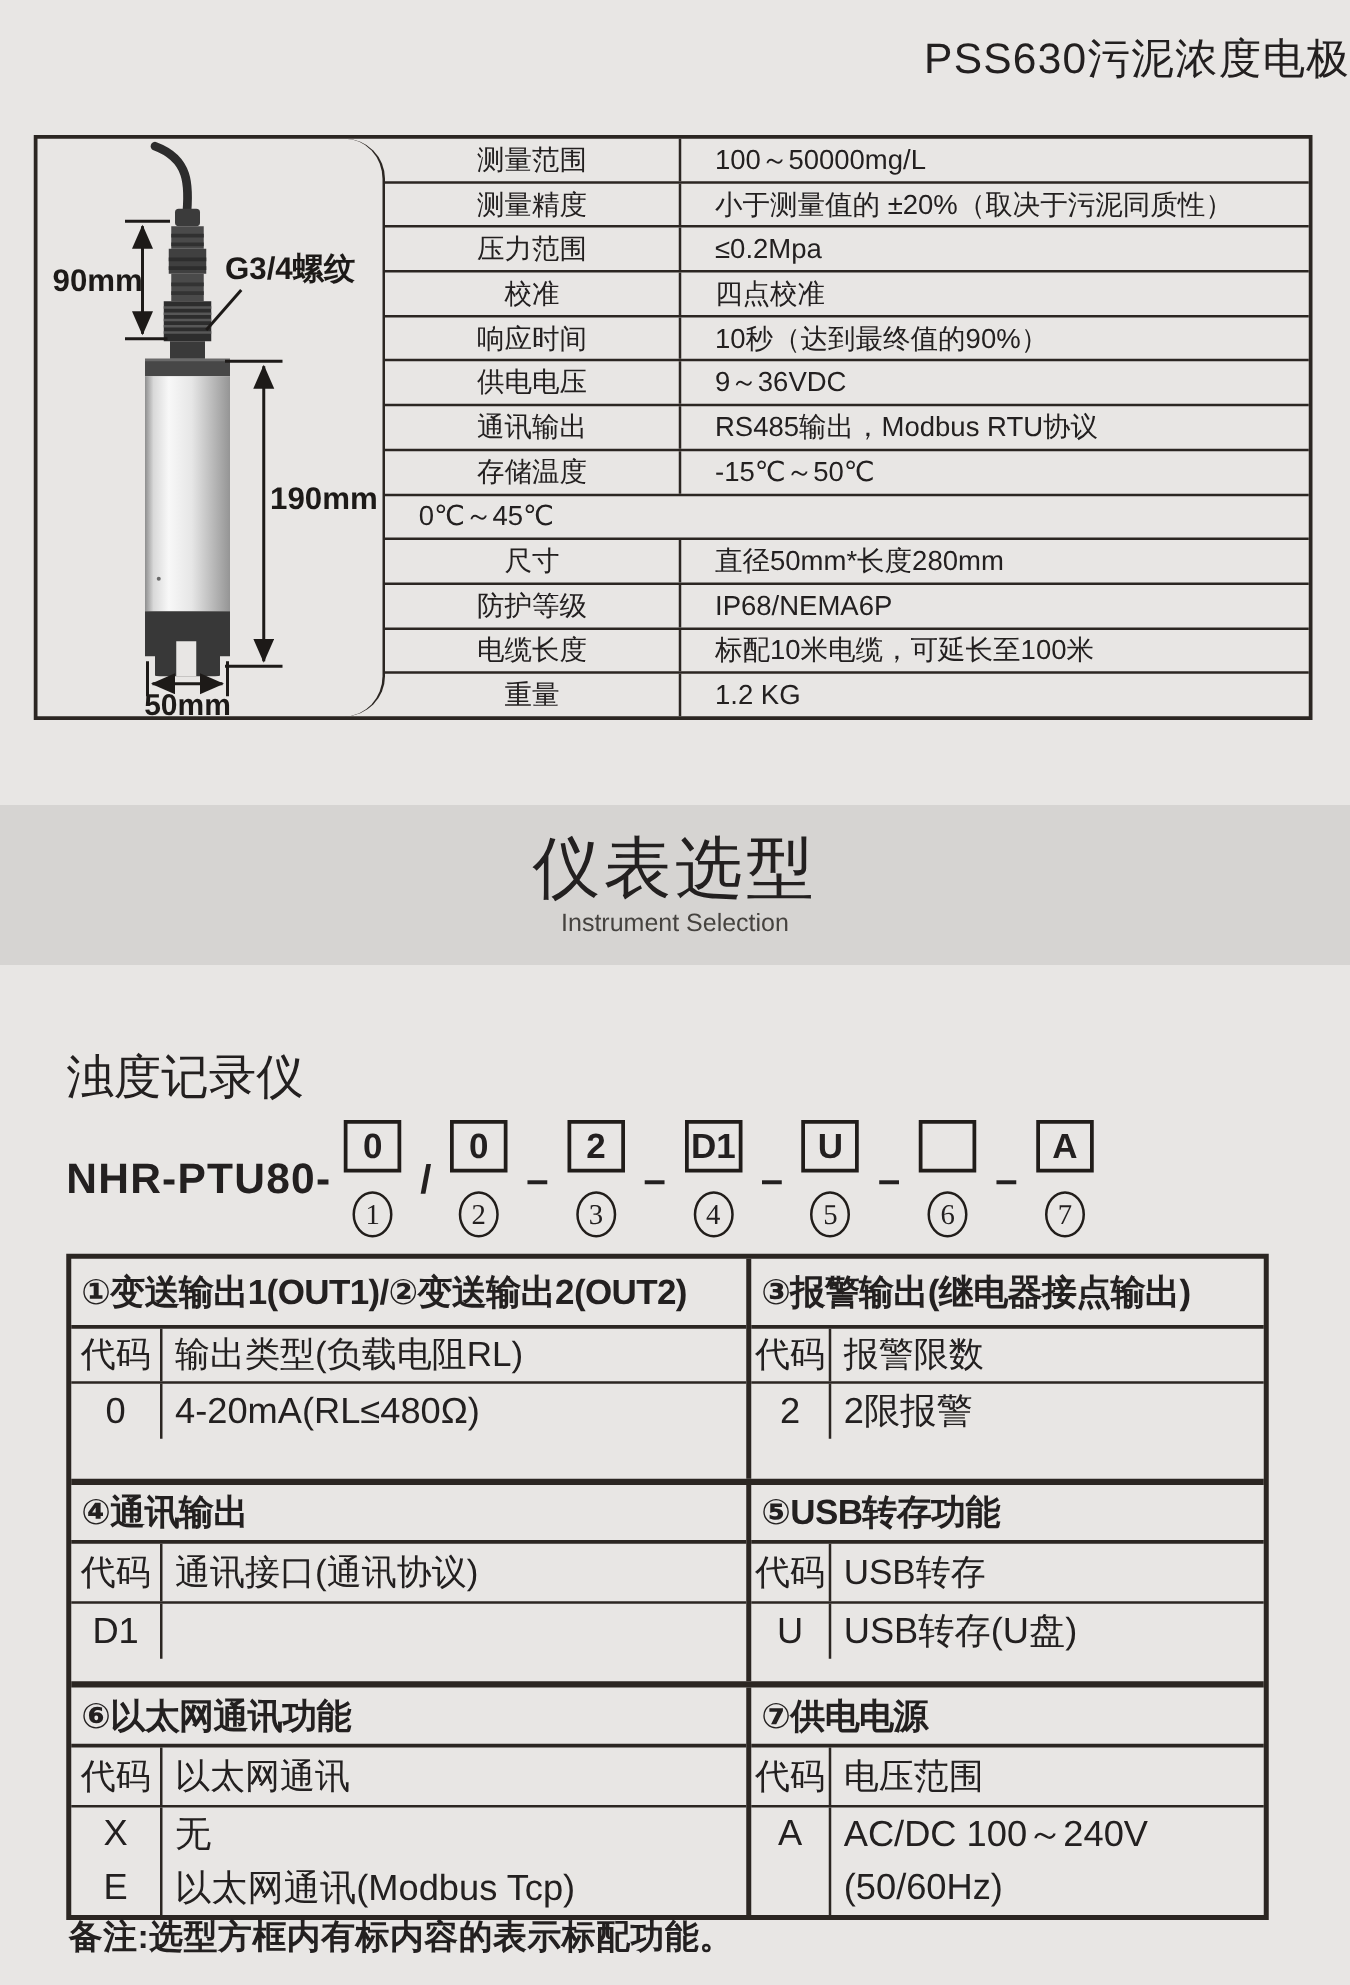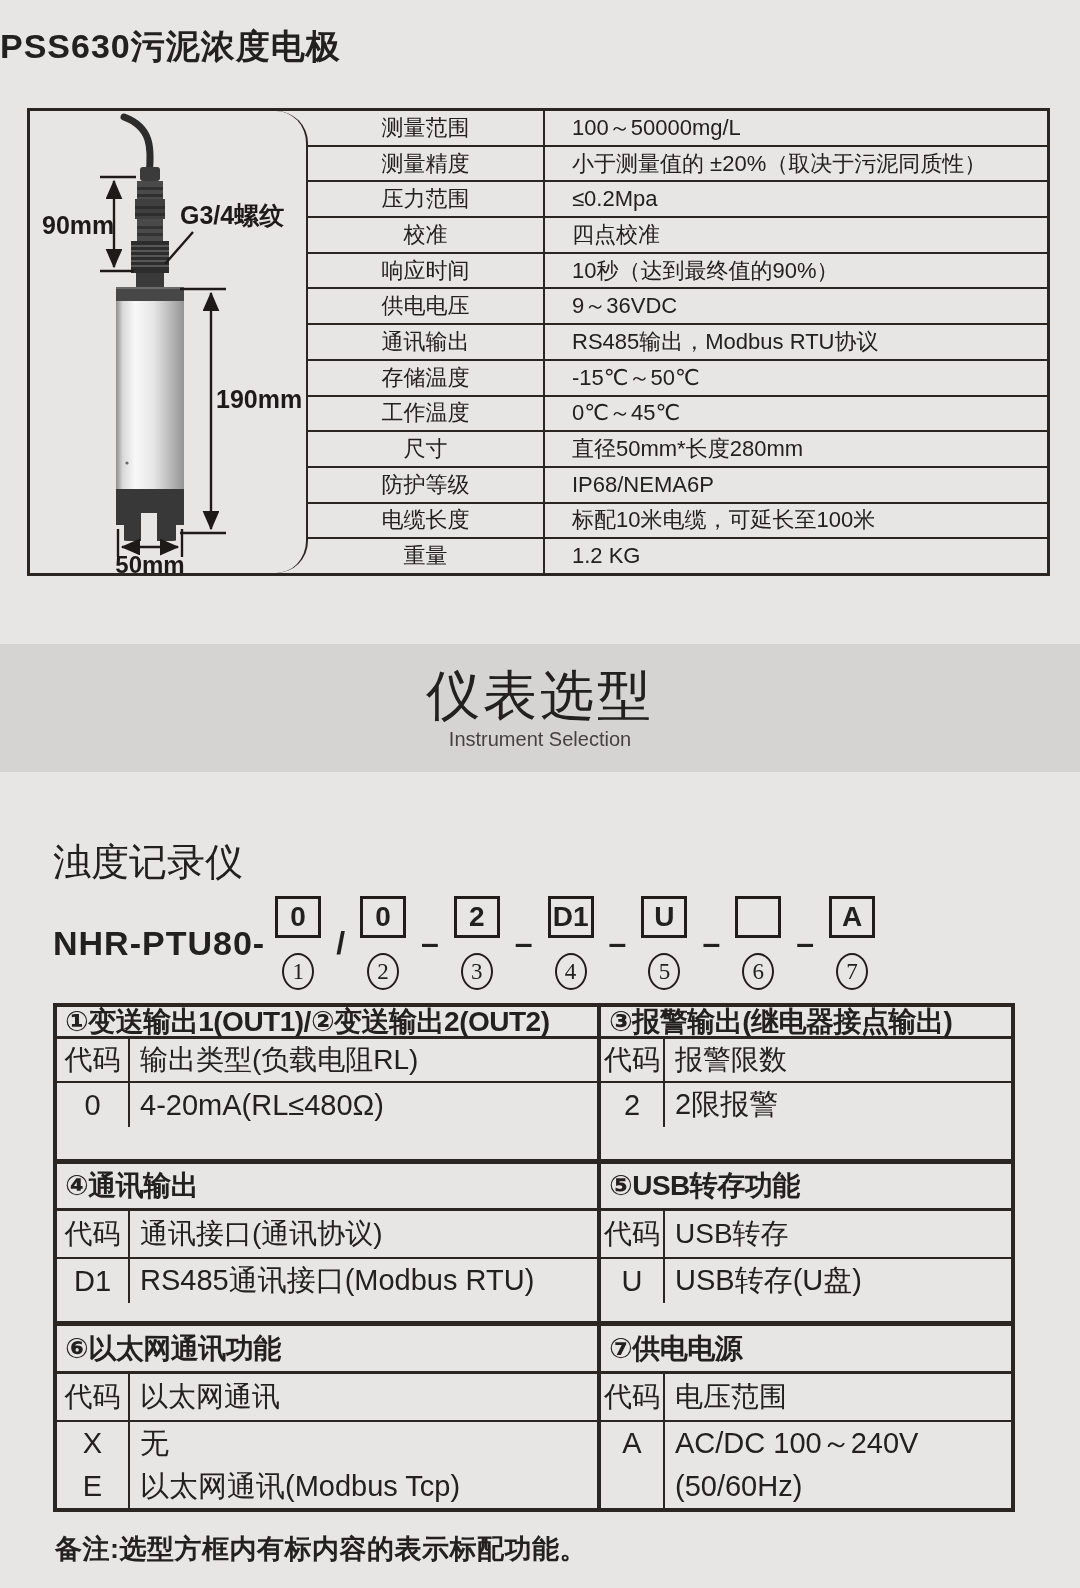--- a/index.html
+++ b/index.html
@@ -1,22 +1,22 @@
 <!DOCTYPE html>
 <html><head>
 <meta charset="utf-8">
 <style>
   * { margin:0; padding:0; box-sizing:border-box; }
   html,body { background:#c9c7c5; }
   body { font-family:"Liberation Sans","DejaVu Sans",sans-serif; color:#232020; }
   .page { position:relative; width:1080px; height:1588px; background:#e8e6e4; margin:0 auto; overflow:hidden; }
 
   
-  .page-title { position:absolute; top:24px; left:0; width:100%; text-align:left;
-    font-size:34px; font-weight:700; letter-spacing:1px; }
+  .page-title { position:absolute; top:24px; left:0; width:100%; text-align:right;
+    font-size:34px; font-weight:400; letter-spacing:1px; }
 
   
   .spec { position:absolute; left:27px; top:108px; width:1023px; height:468px;
     border:3px solid #2b2622; display:flex; }
   .figure-cell { width:278px; border-right:2px solid #2b2622; position:relative;border-radius:32px; }
   .figure-cell svg { position:absolute; left:0; top:0; }
   .fig-label { position:absolute; font-size:25px; font-weight:700; white-space:nowrap; color:#1d1a18; line-height:28px; }
   .fig-90  { left:12px;  top:100px; }
   .fig-thread { left:150px; top:90px; }
   .fig-190 { left:186px; top:274px; }
@@ -54,21 +54,21 @@
   .sel-left  { width:544px; border-right:4px solid #2b2622; display:flex; flex-direction:column; }
   .sel-right { flex:1; display:flex; flex-direction:column; }
   .sel-h { border-bottom:3px solid #2b2622; font-weight:700; font-size:28px;
     display:flex; align-items:center; padding:0 4px 0 8px; white-space:nowrap; letter-spacing:-0.5px; }
   .row-code { display:flex; border-bottom:2px solid #2b2622; font-size:28px; }
   .row-val  { display:flex; font-size:29px; }
   .cellc { width:73px; border-right:2px solid #2b2622; display:flex;
     align-items:center; justify-content:center; flex-shrink:0; }
   .sel-right .cellc { width:64px; }
   .celld { flex:1; display:flex; align-items:center; padding-left:10px; white-space:nowrap; }
-  .s1 .sel-h { height:32px; } .s1 .row-code { height:44px; } .s1 .row-val { height:76px; }
+  .s1 .sel-h { height:56px; } .s1 .row-code { height:44px; } .s1 .row-val { height:76px; }
   .s2 .sel-h { height:47px; } .s2 .row-code { height:48px; } .s2 .row-val { height:62px; }
   .s3 .sel-h { height:48px; } .s3 .row-code { height:48px; } .s3 .row-val { height:86px; }
   .row-val.top { align-items:flex-start; }
   .row-val.top .cellc, .row-val.top .celld { align-items:flex-start; }
   .row-val.top .cellc span, .row-val.top .celld span { display:flex; align-items:center; height:44px; }
   .stackc, .stackd { display:flex; flex-direction:column; justify-content:flex-start; }
   .stackc { align-items:center; } .stackd { align-items:flex-start; }
   .stackc span, .stackd span { display:flex; align-items:center; height:44px; }
 
   .note { position:absolute; left:55px; top:1531px; font-size:27px; font-weight:700; letter-spacing:0.5px; }
@@ -174,21 +174,20 @@
         </div>
       <div class="spec-row">
           <div class="spec-label">通讯输出</div>
           <div class="spec-value">RS485输出，Modbus RTU协议</div>
         </div>
       <div class="spec-row">
           <div class="spec-label">存储温度</div>
           <div class="spec-value">-15℃～50℃</div>
         </div>
       <div class="spec-row">
-          <div class="spec-label">工作温度</div>
           <div class="spec-value">0℃～45℃</div>
         </div>
       <div class="spec-row">
           <div class="spec-label">尺寸</div>
           <div class="spec-value">直径50mm*长度280mm</div>
         </div>
       <div class="spec-row">
           <div class="spec-label">防护等级</div>
           <div class="spec-value">IP68/NEMA6P</div>
         </div>
@@ -287,23 +286,20 @@
     <div class="sel-section s2">
       <div class="sel-left">
         <div class="sel-h">④通讯输出</div>
         <div class="row-code">
           <div class="cellc">代码</div>
           <div class="celld">通讯接口(通讯协议)</div>
         </div>
         <div class="row-val top">
           <div class="cellc">
               <span>D1</span>
-            </div>
-          <div class="celld">
-              <span>RS485通讯接口(Modbus RTU)</span>
             </div>
         </div>
       </div>
       <div class="sel-right">
         <div class="sel-h">⑤USB转存功能</div>
         <div class="row-code">
           <div class="cellc">代码</div>
           <div class="celld">USB转存</div>
         </div>
         <div class="row-val top">

